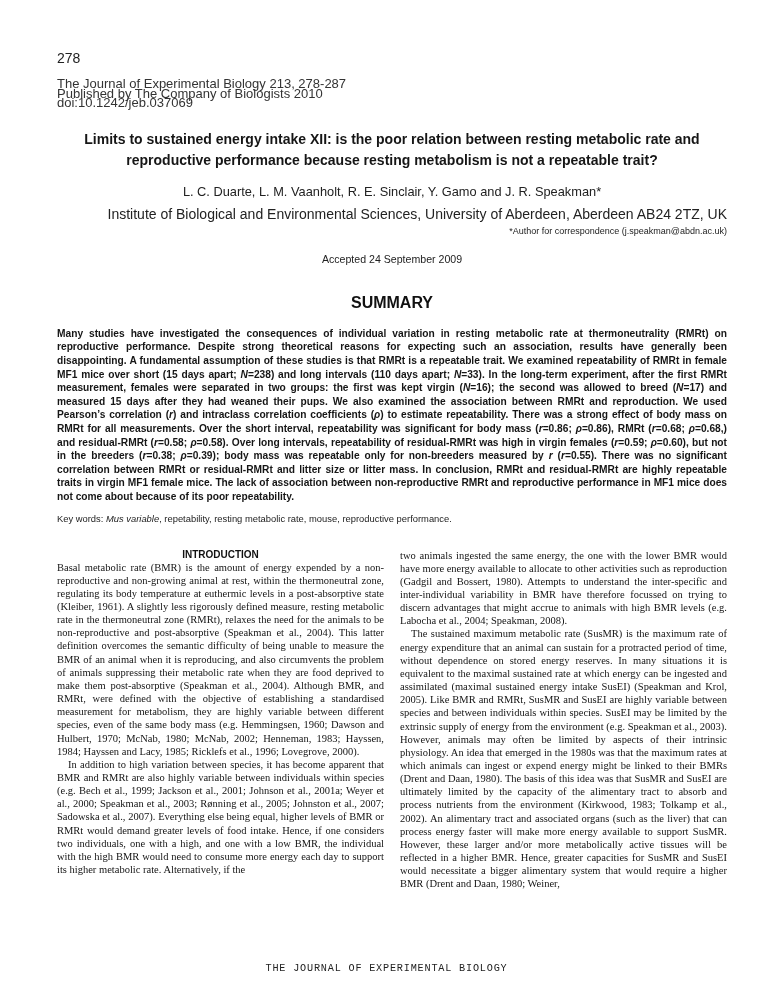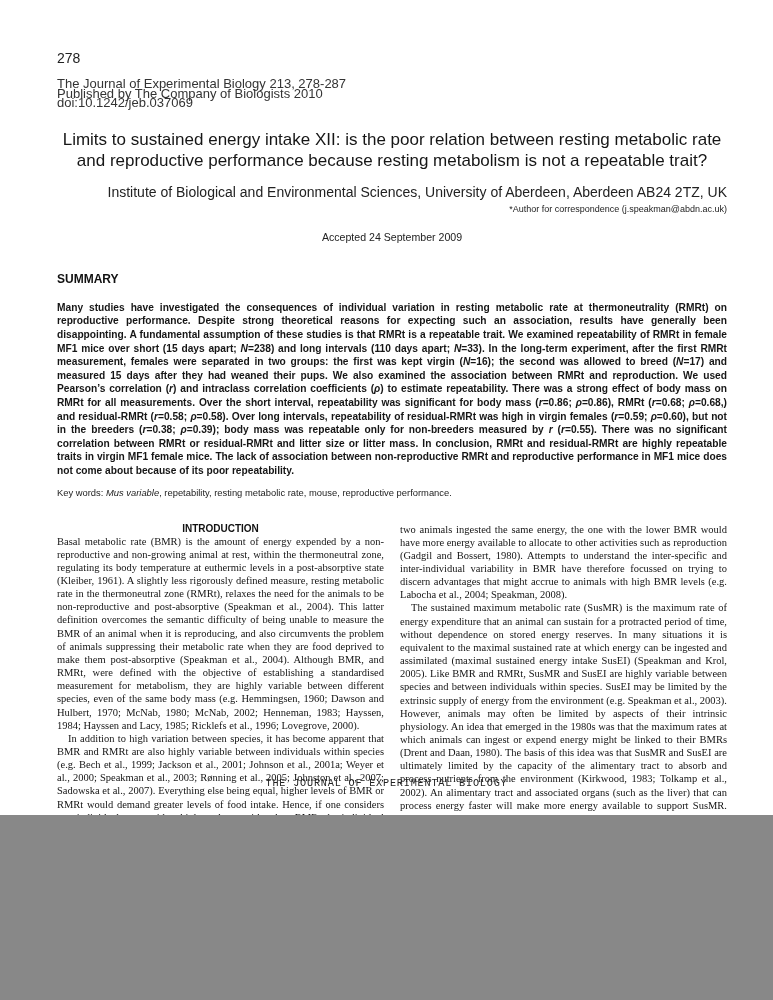--- a/index.html
+++ b/index.html
@@ -1,43 +1,43 @@
 <!DOCTYPE html>
 <html><head>
 <meta charset="utf-8">
 <style>
   * { margin: 0; padding: 0; box-sizing: border-box; }
   html, body { background: #888; }
   .page {
     position: relative;
     width: 773px;
-    height: 815px;
+    height: 1000px;
     margin: 0 auto;
     background: #ffffff;
     color: #111;
     overflow: hidden;
     padding: 50px 46px 0 57px;
     font-family: "Liberation Sans", sans-serif;
   }
   .page-number {
     font-size: 14px;
     line-height: 16px;
     margin-bottom: 13px;
     color: #222;
   }
   .journal-info {
     font-size: 13px;
     line-height: 9.6px;
     color: #333;
     margin-bottom: 21px;
   }
   .article-title {
-    font-size: 17px;
+    font-size: 14px;
     line-height: 21px;
-    font-weight: normal;
+    font-weight: bold;
     text-align: center;
     color: #161616;
     margin-bottom: 13px;
   }
   .authors {
     font-size: 12.8px;
     text-align: center;
     color: #222;
     margin-bottom: 7px;
   }
@@ -53,22 +53,23 @@
     color: #222;
     margin-bottom: 17px;
   }
   .accepted {
     font-size: 10.6px;
     text-align: center;
     color: #222;
     margin-bottom: 29px;
   }
   .summary-heading {
-    font-size: 12px;
+    font-size: 16px;
     font-weight: bold;
+    text-align: center;
     margin-bottom: 2px;
   }
   .summary-body {
     font-size: 10.2px;
     line-height: 13.6px;
     font-weight: bold;
     text-align: justify;
     color: #161616;
     margin-top: 15px;
   }
@@ -118,20 +119,21 @@
   <div class="page-number">278</div>
 
   <div class="journal-info">
     <div>The Journal of Experimental Biology 213, 278-287</div>
     <div>Published by The Company of Biologists 2010</div>
     <div>doi:10.1242/jeb.037069</div>
   </div>
 
   <h1 class="article-title">Limits to sustained energy intake XII: is the poor relation between resting metabolic rate and reproductive performance because resting metabolism is not a repeatable trait?</h1>
 
+  <div class="authors">L. C. Duarte, L. M. Vaanholt, R. E. Sinclair, Y. Gamo and J. R. Speakman*</div>
   <div class="affiliation">Institute of Biological and Environmental Sciences, University of Aberdeen, Aberdeen AB24 2TZ, UK</div>
   <div class="correspondence">*Author for correspondence (j.speakman@abdn.ac.uk)</div>
   <div class="accepted">Accepted 24 September 2009</div>
 
   <div class="summary-heading">SUMMARY</div>
   <div class="summary-body">Many studies have investigated the consequences of individual variation in resting metabolic rate at thermoneutrality (RMRt) on reproductive performance. Despite strong theoretical reasons for expecting such an association, results have generally been disappointing. A fundamental assumption of these studies is that RMRt is a repeatable trait. We examined repeatability of RMRt in female MF1 mice over short (15 days apart; <span style="font-style: italic;">N</span>=238) and long intervals (110 days apart; <span style="font-style: italic;">N</span>=33). In the long-term experiment, after the first RMRt measurement, females were separated in two groups: the first was kept virgin (<span style="font-style: italic;">N</span>=16); the second was allowed to breed (<span style="font-style: italic;">N</span>=17) and measured 15 days after they had weaned their pups. We also examined the association between RMRt and reproduction. We used Pearson’s correlation (<span style="font-style: italic;">r</span>) and intraclass correlation coefficients (<span style="font-style: italic;">ρ</span>) to estimate repeatability. There was a strong effect of body mass on RMRt for all measurements. Over the short interval, repeatability was significant for body mass (<span style="font-style: italic;">r</span>=0.86; <span style="font-style: italic;">ρ</span>=0.86), RMRt (<span style="font-style: italic;">r</span>=0.68; <span style="font-style: italic;">ρ</span>=0.68,) and residual-RMRt (<span style="font-style: italic;">r</span>=0.58; <span style="font-style: italic;">ρ</span>=0.58). Over long intervals, repeatability of residual-RMRt was high in virgin females (<span style="font-style: italic;">r</span>=0.59; <span style="font-style: italic;">ρ</span>=0.60), but not in the breeders (<span style="font-style: italic;">r</span>=0.38; <span style="font-style: italic;">ρ</span>=0.39); body mass was repeatable only for non-breeders measured by <span style="font-style: italic;">r</span> (<span style="font-style: italic;">r</span>=0.55). There was no significant correlation between RMRt or residual-RMRt and litter size or litter mass. In conclusion, RMRt and residual-RMRt are highly repeatable traits in virgin MF1 female mice. The lack of association between non-reproductive RMRt and reproductive performance in MF1 mice does not come about because of its poor repeatability.</div>
   <div class="keywords">Key words: <span style="font-style: italic;">Mus variable</span>, repetability, resting metabolic rate, mouse, reproductive performance.</div>
 
   <div class="columns">
     <div class="col">

